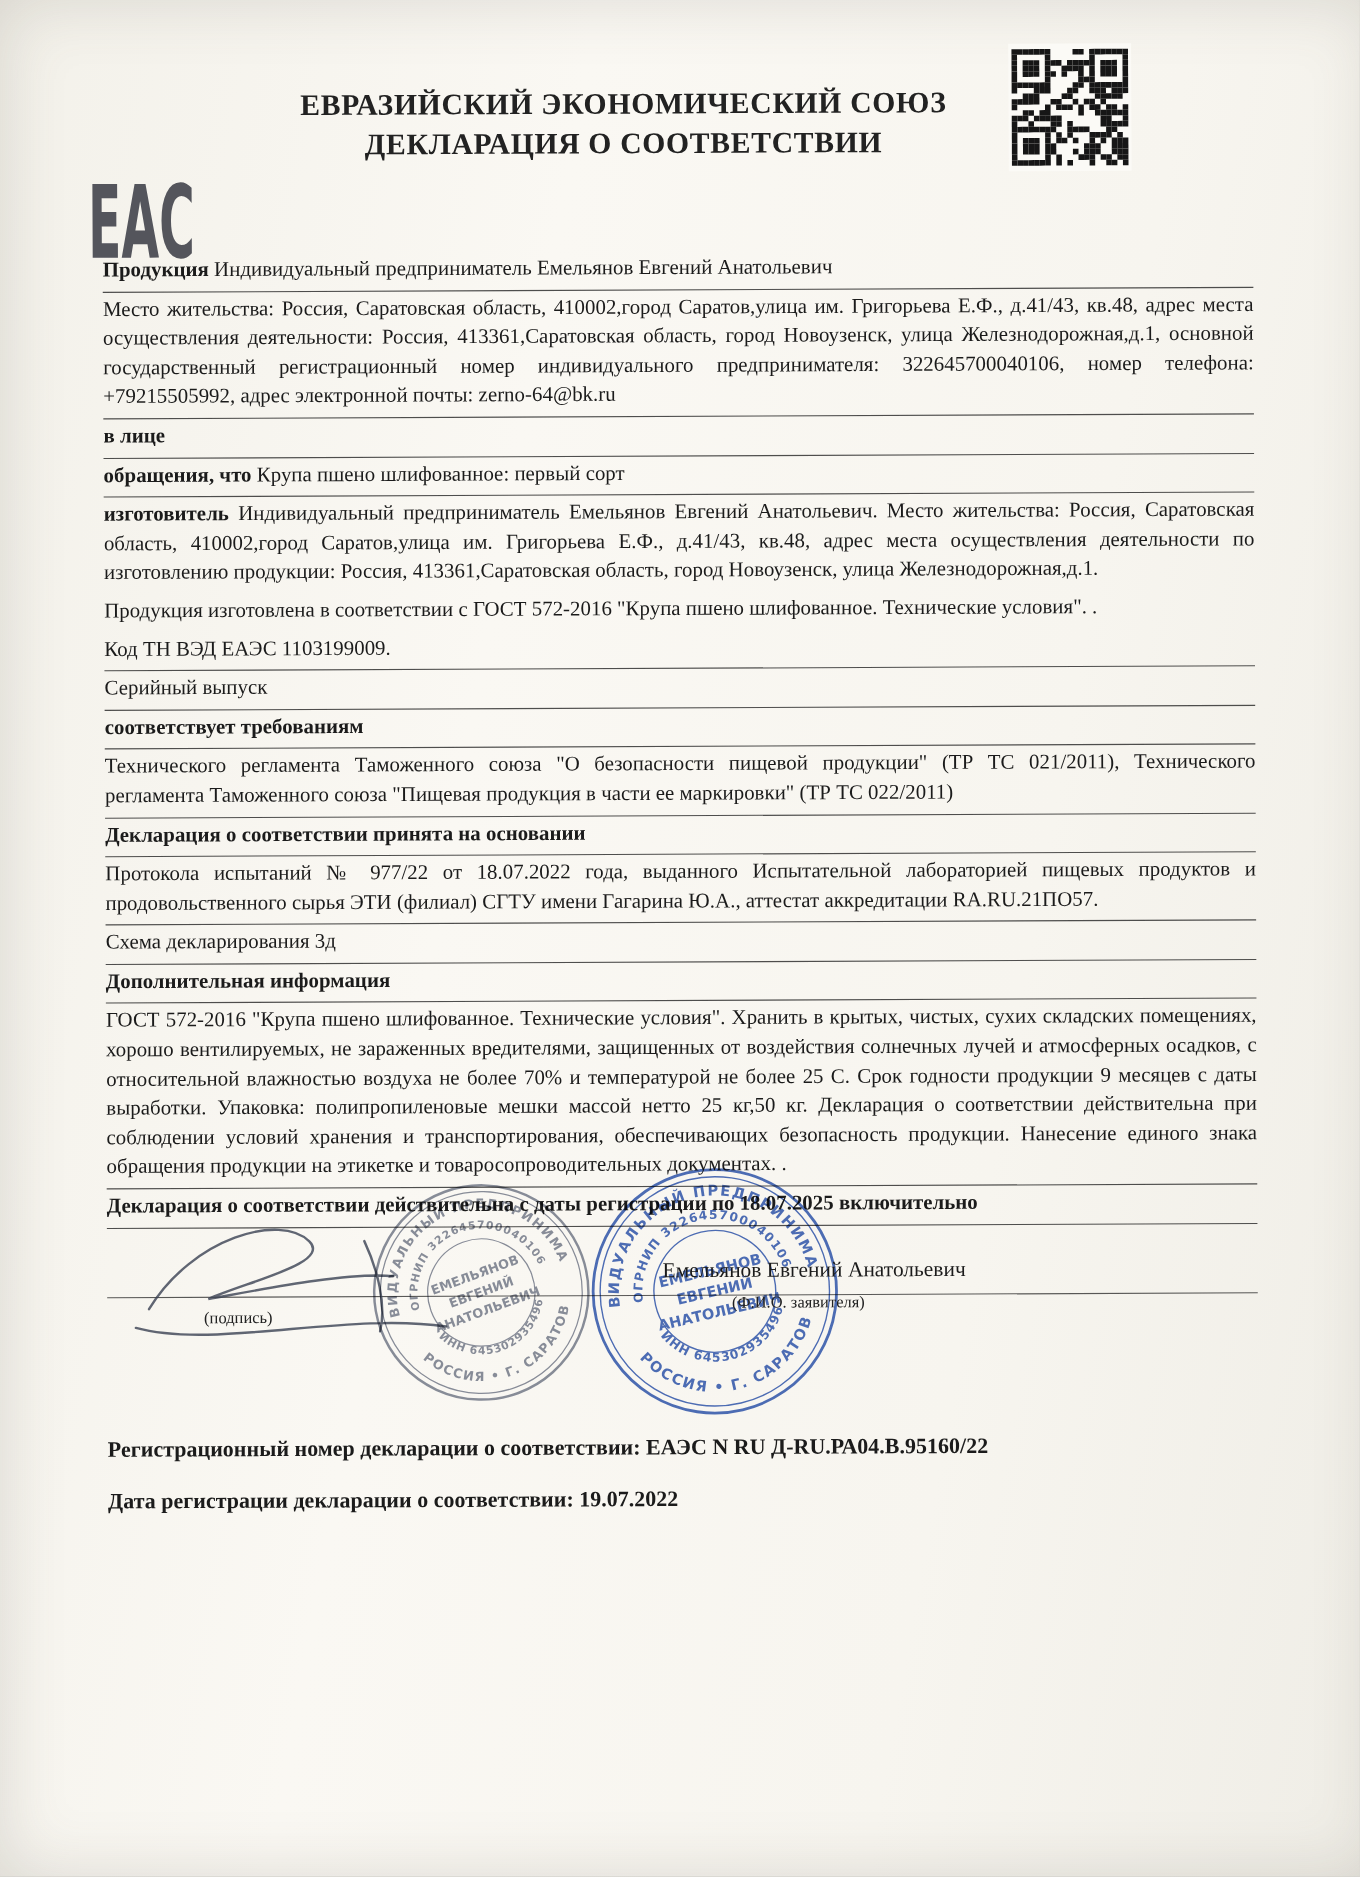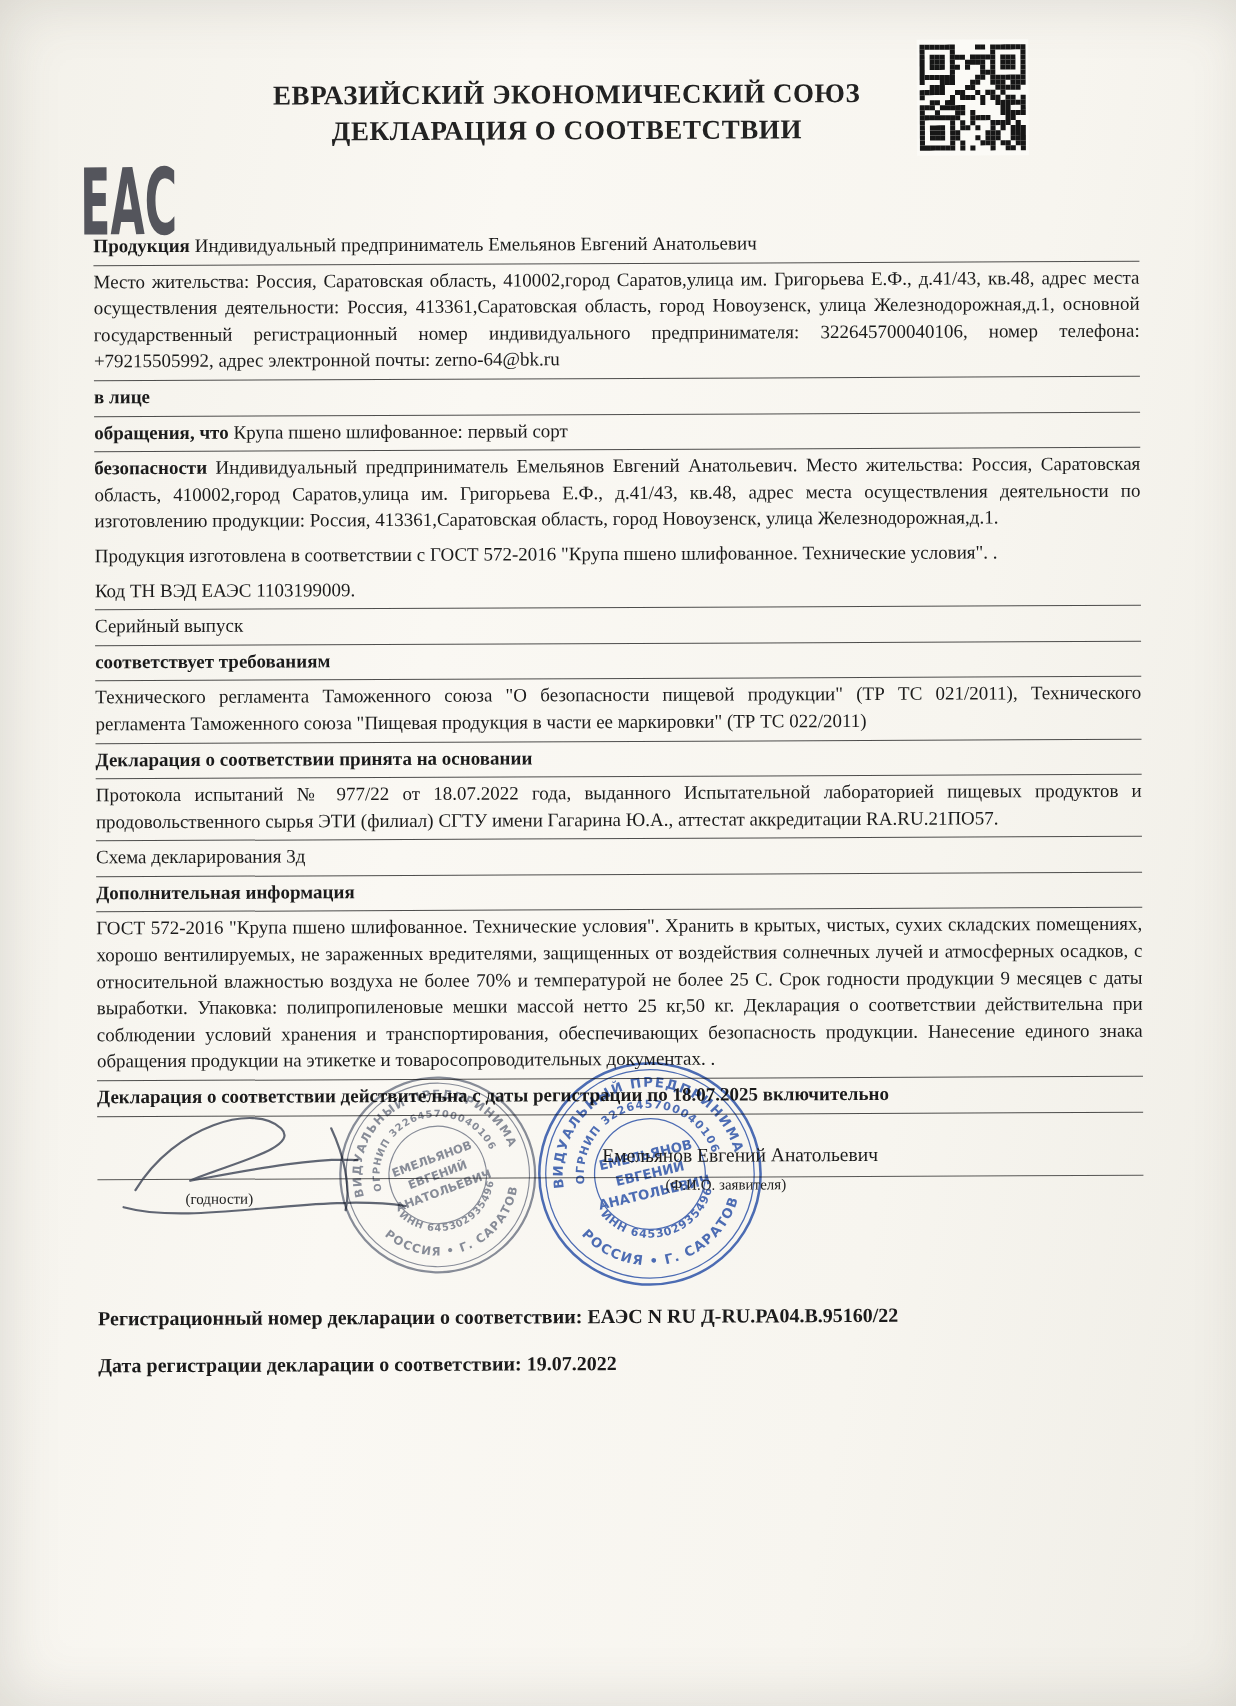--- a/index.html
+++ b/index.html
@@ -321,21 +321,21 @@
       <div class="row u j">Место жительства: Россия, Саратовская область, 410002,город Саратов,улица им. Григорьева Е.Ф., д.41/43, кв.48, адрес места осуществления деятельности: Россия, 413361,Саратовская область, город Новоузенск, улица Железнодорожная,д.1, основной государственный регистрационный номер индивидуального предпринимателя: 322645700040106, номер телефона: +79215505992, адрес электронной почты: zerno-64@bk.ru</div>
 
       <div class="row u lbl">в лице</div>
 
       <div class="row u">
         <span class="lbl">обращения, что</span>
         <span>Крупа пшено шлифованное: первый сорт</span>
       </div>
 
       <div class="row j">
-        <span class="lbl">безопасности</span>
+        <span class="lbl">изготовитель</span>
         <span>Индивидуальный предприниматель Емельянов Евгений Анатольевич. Место жительства: Россия, Саратовская область, 410002,город Саратов,улица им. Григорьева Е.Ф., д.41/43, кв.48, адрес места осуществления деятельности по изготовлению продукции: Россия, 413361,Саратовская область, город Новоузенск, улица Железнодорожная,д.1.</span>
       </div>
 
       <div class="row">Продукция изготовлена в соответствии с ГОСТ 572-2016 "Крупа пшено шлифованное. Технические условия". .</div>
 
       <div class="row u">Код ТН ВЭД ЕАЭС 1103199009.</div>
 
       <div class="row u">Серийный выпуск</div>
 
       <div class="row u lbl">соответствует требованиям</div>
@@ -354,21 +354,21 @@
 
       <div class="row u b">Декларация о соответствии  действительна с даты регистрации по 18.07.2025 включительно</div>
 
       <div class="sig-area">
         <div class="sig-line"></div>
 
         <svg class="sig-svg" width="320" height="150" viewBox="0 0 320 150">
           <path d="M30,95 C70,30 150,8 176,34 C196,54 120,70 84,86 C130,78 210,62 252,66 M18,112 C90,132 210,98 300,112 M226,34 C238,60 246,92 240,116" fill="none" stroke="#3a4152" stroke-width="2.2" stroke-linecap="round" opacity="0.8"></path>
         </svg>
 
-        <div class="cap cap-podpis">(годности)</div>
+        <div class="cap cap-podpis">(подпись)</div>
 
         <div class="stamp stamp-gray">
           <svg width="206" height="206" viewBox="0 0 220 220">
             <defs>
               <path id="g-top" d="M 28,110 A 82,82 0 1 1 192,110" fill="none"></path>
               <path id="g-bot" d="M 24,110 A 86,86 0 0 0 196,110" fill="none"></path>
               <path id="g-itop" d="M 48,110 A 62,62 0 1 1 172,110" fill="none"></path>
               <path id="g-ibot" d="M 50,110 A 60,60 0 0 0 170,110" fill="none"></path>
             </defs>
             <circle cx="110" cy="110" r="104" class="ring"></circle>

